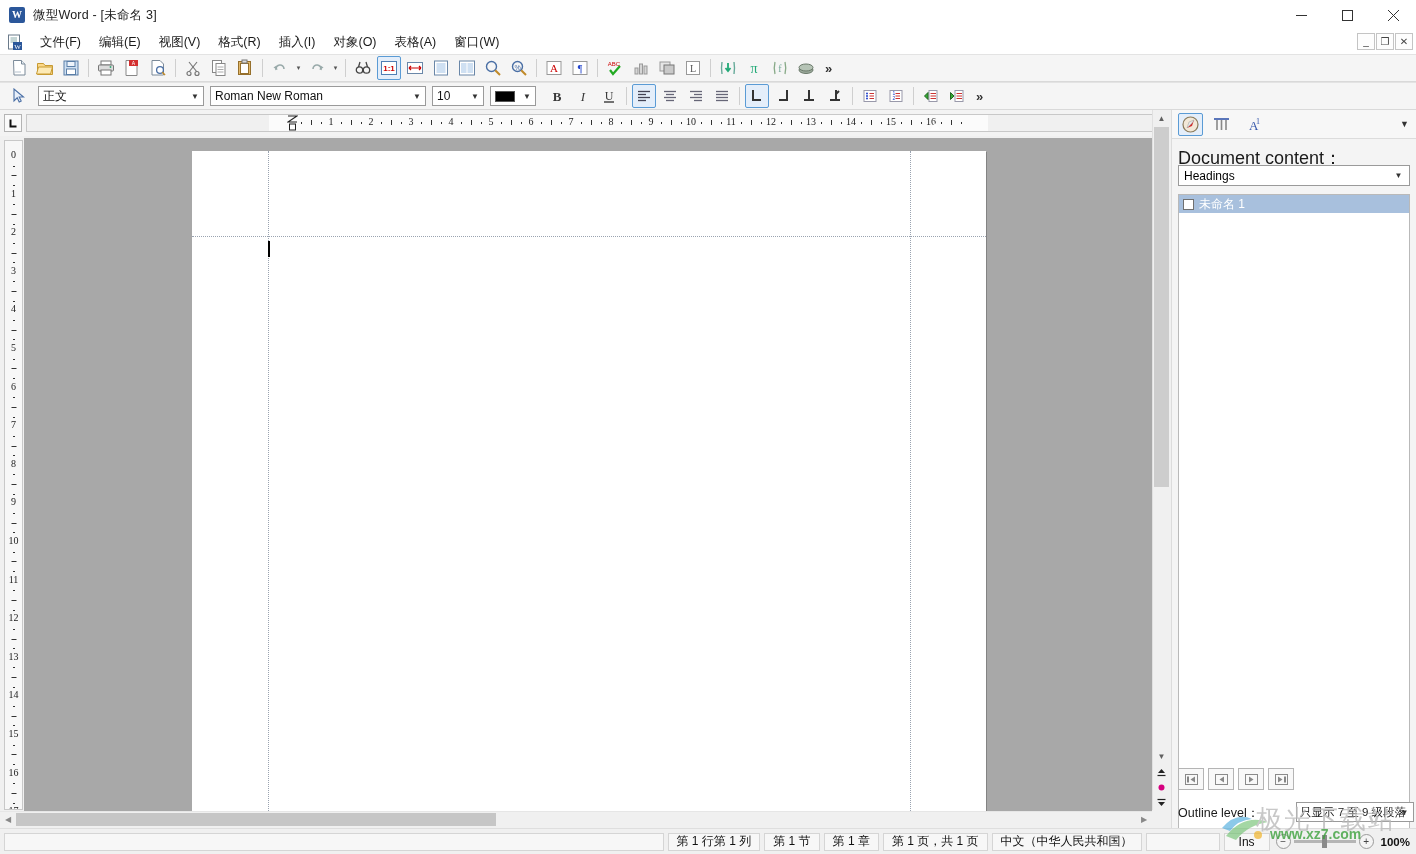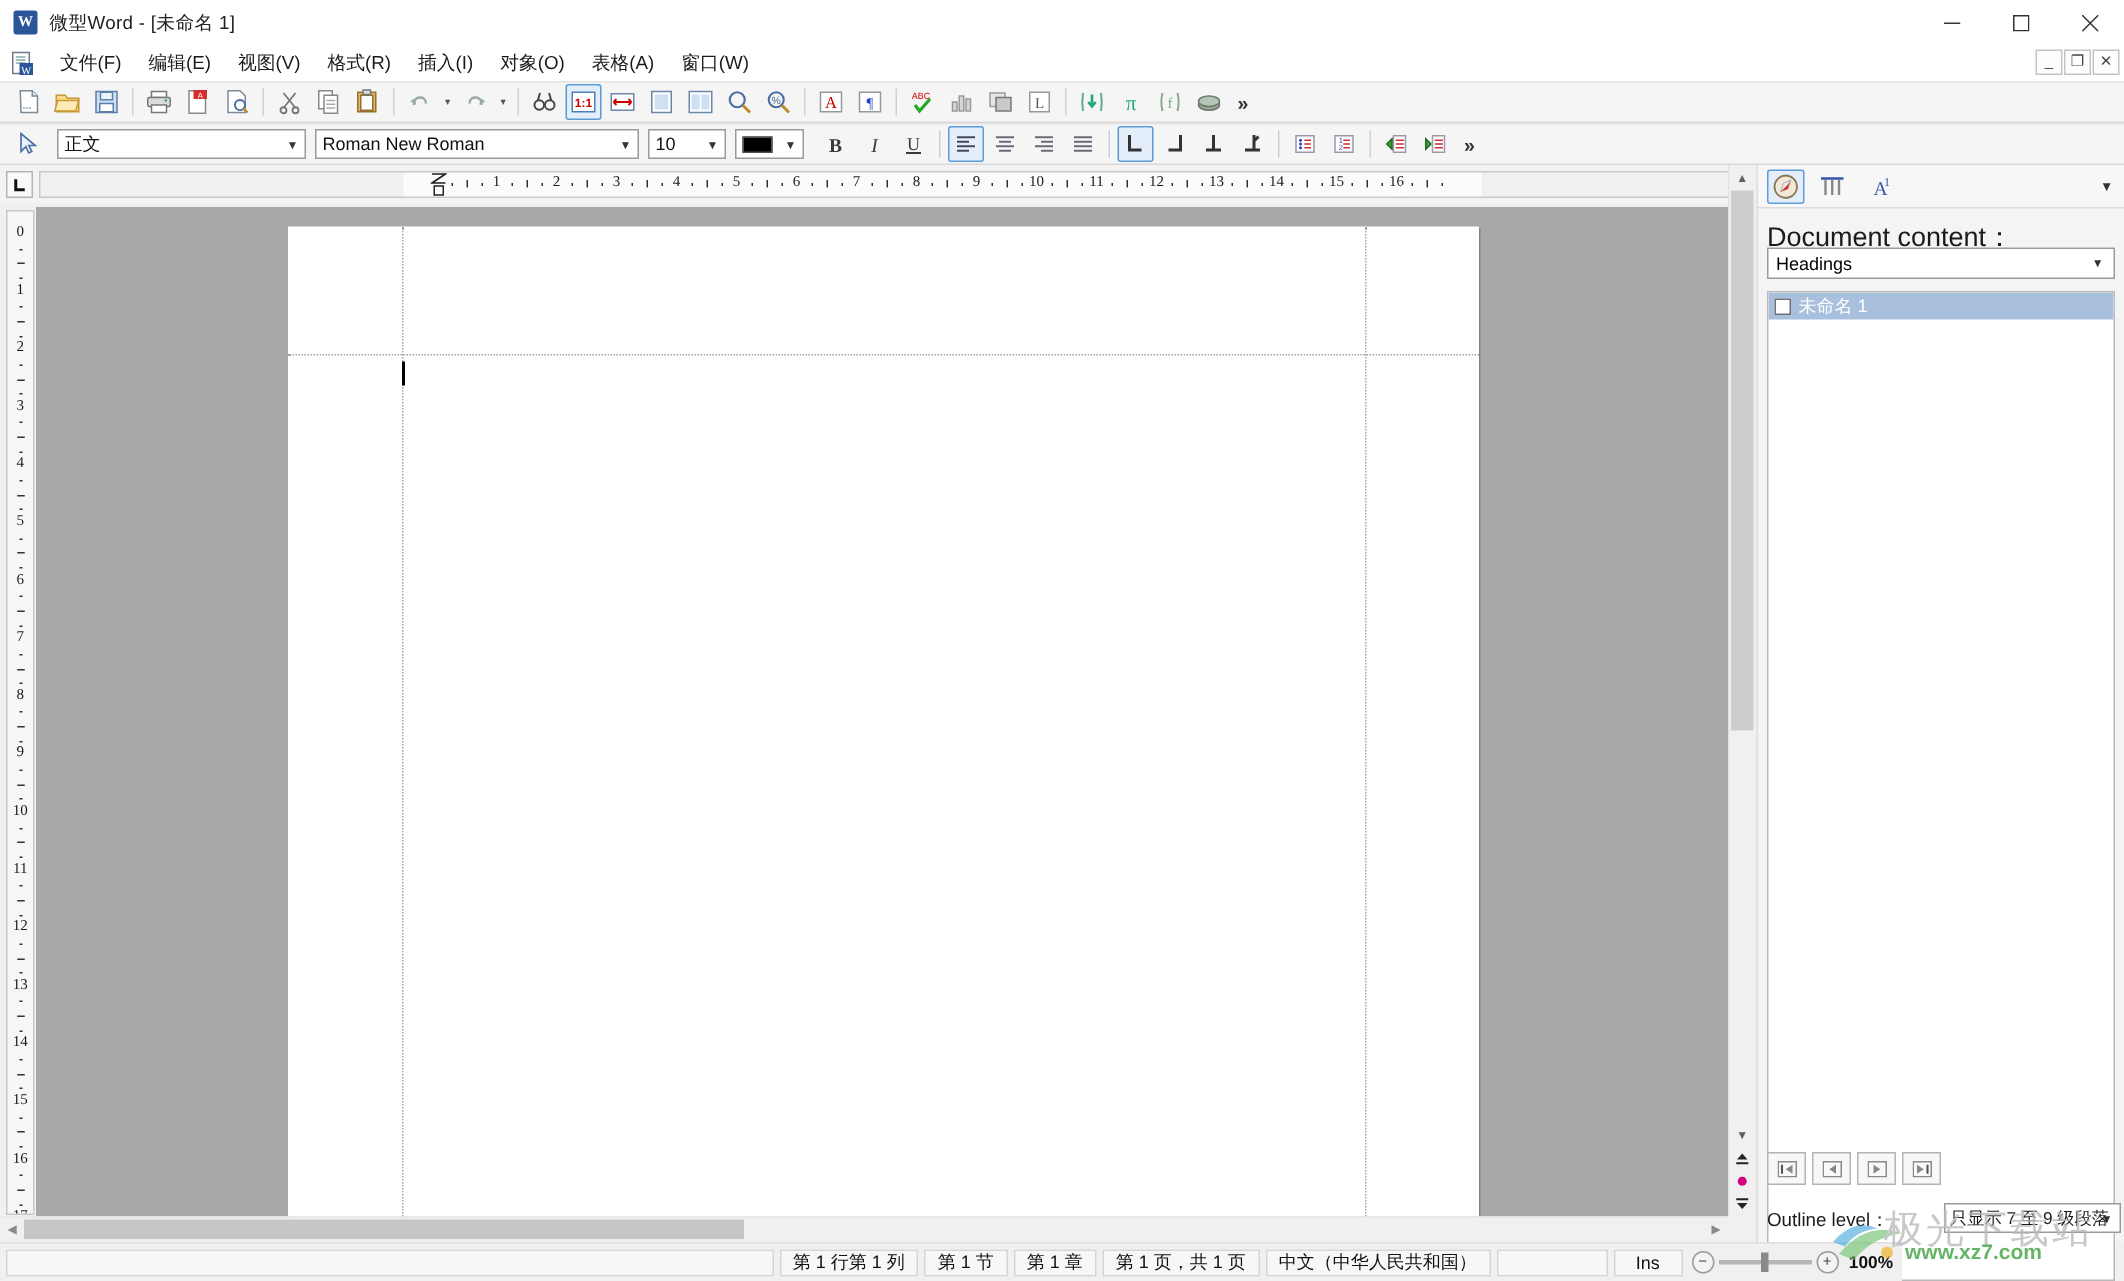--- a/index.html
+++ b/index.html
@@ -200,21 +200,21 @@
     position:absolute; left:118px; top:0; width:118px; height:20px;
     border:1px solid #9a9a9a; background:#fff; font-size:11.5px;
     display:flex; align-items:center; overflow:hidden;
   }
   .outline-combo .cv { padding-left:3px; white-space:nowrap; }
   .outline-combo .carr { position:absolute;right:1px;top:1px;width:15px;height:16px;
     display:flex;align-items:center;justify-content:center;font-size:8px;color:#333;}
 
   
   .statusbar {
-    position:absolute; left:0; top:828px; width:1268px; height:26px;
+    position:absolute; left:0; top:828px; width:1416px; height:26px;
     background:#f0f0f0; border-top:1px solid #dedede; display:flex; align-items:center;
   }
   .sbcell {
     height:18px; border:1px solid #d5d5d5; background:#f7f7f7; margin-left:4px;
     display:flex;align-items:center;justify-content:center; padding:0 8px;
     font-size:12px; color:#111;
   }
   .sbflex { flex:1 1 auto; height:18px; border:1px solid #d5d5d5; background:#f7f7f7; margin-left:4px; }
   .zoomwrap { display:flex; align-items:center; margin-left:6px; margin-right:6px; gap:3px; }
   .zoombtn {
@@ -235,21 +235,21 @@
   .wm-text2 { position:absolute; left:58px; top:32px; font-size:14px; color:#3aa03a;
     font-family:"Liberation Sans", sans-serif; font-weight:bold; }
 </style>
 </head>
 <body>
 
 <div id="app">
 
   <div class="titlebar">
     <div class="app-icon">W</div>
-    <div class="title-text">微型Word - [未命名 1]</div>
+    <div class="title-text">微型Word - [未命名 3]</div>
     <div class="win-btns">
       <div class="win-btn">
         <svg width="11" height="11" viewBox="0 0 11 11">
             <line x1="0" y1="5.5" x2="11" y2="5.5" stroke="#333" stroke-width="1"></line>
           </svg>
       </div>
       <div class="win-btn">
         <svg width="11" height="11" viewBox="0 0 11 11">
             <rect x="0.5" y="0.5" width="10" height="10" fill="none" stroke="#333" stroke-width="1"></rect>
           </svg>

